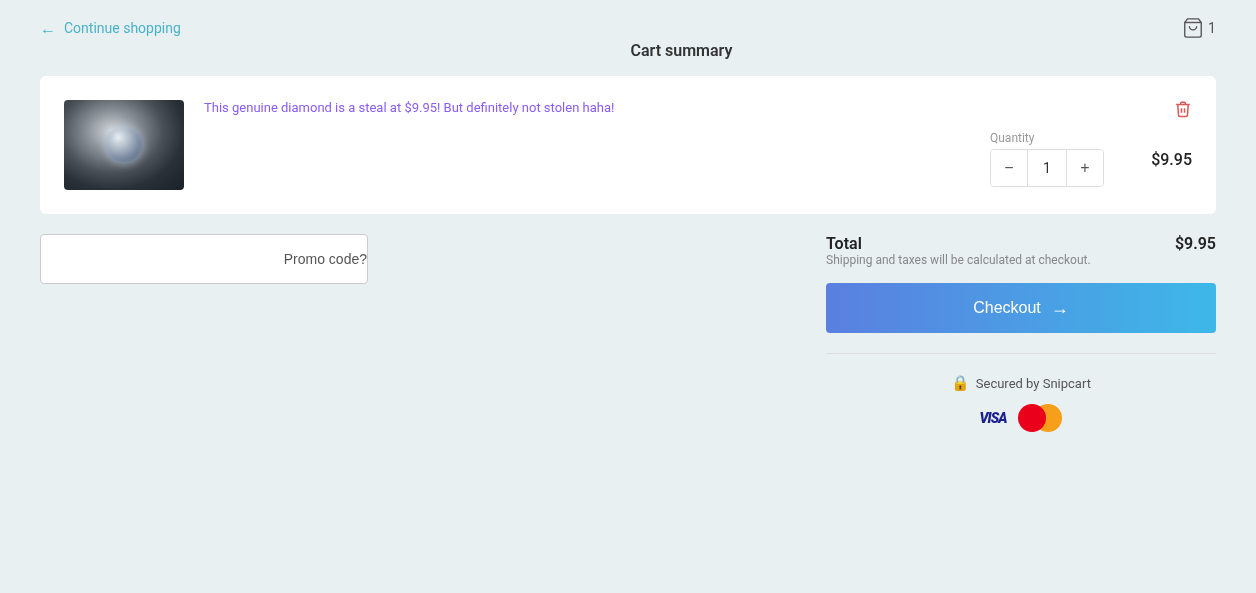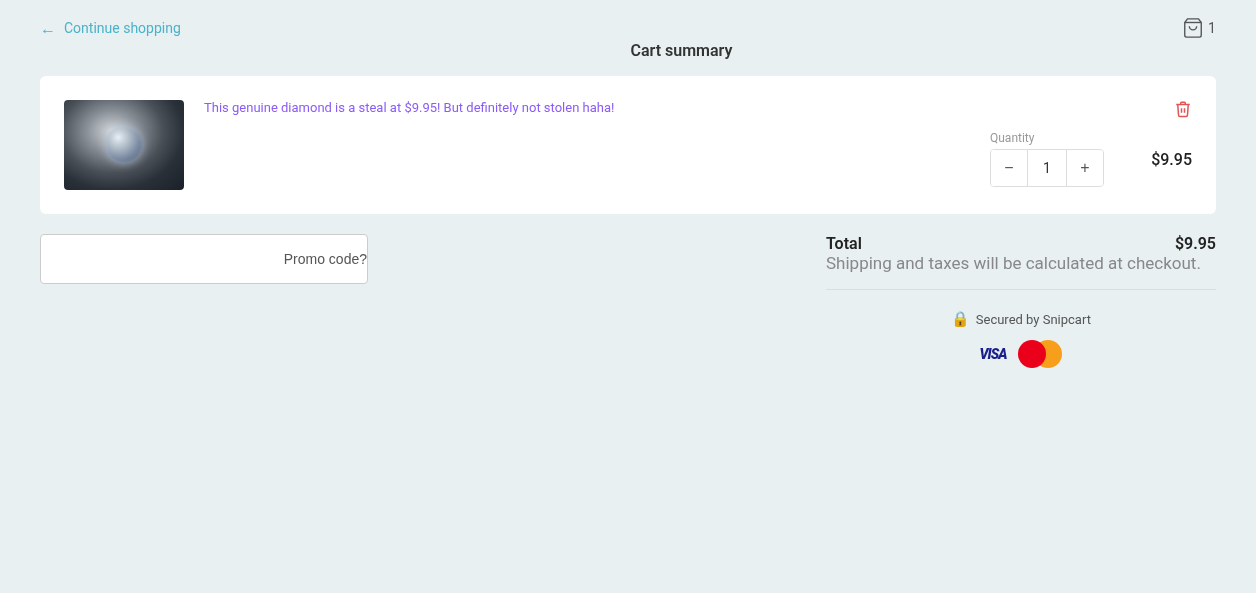--- a/index.html
+++ b/index.html
@@ -199,21 +199,21 @@
       font-size: 16px;
       font-weight: 600;
       color: #222;
     }
     .total-value {
       font-size: 16px;
       font-weight: 600;
       color: #222;
     }
     .shipping-note {
-      font-size: 17px;
+      font-size: 12px;
       color: #888;
       margin-bottom: 16px;
     }
     .checkout-btn {
       width: 100%;
       height: 50px;
       background: linear-gradient(90deg, #5a7fe0 0%, #3db8e8 100%);
       border: none;
       border-radius: 4px;
       color: #fff;
@@ -338,20 +338,24 @@
     <div class="promo-section">
       <button class="promo-btn">Promo code?</button>
     </div>
 
     <div class="checkout-section">
       <div class="total-row">
         <span class="total-label">Total</span>
         <span class="total-value">$9.95</span>
       </div>
       <div class="shipping-note">Shipping and taxes will be calculated at checkout.</div>
+      <button class="checkout-btn">
+        <span>Checkout</span>
+        <span class="checkout-arrow">→</span>
+      </button>
 
       <div class="secured-section">
         <div class="secured-divider"></div>
         <div class="secured-label">
           <span class="lock-icon">🔒</span>
           <span>Secured by Snipcart</span>
         </div>
         <div class="payment-logos">
           <div class="visa-logo">VISA</div>
           <div class="mastercard-logo">

